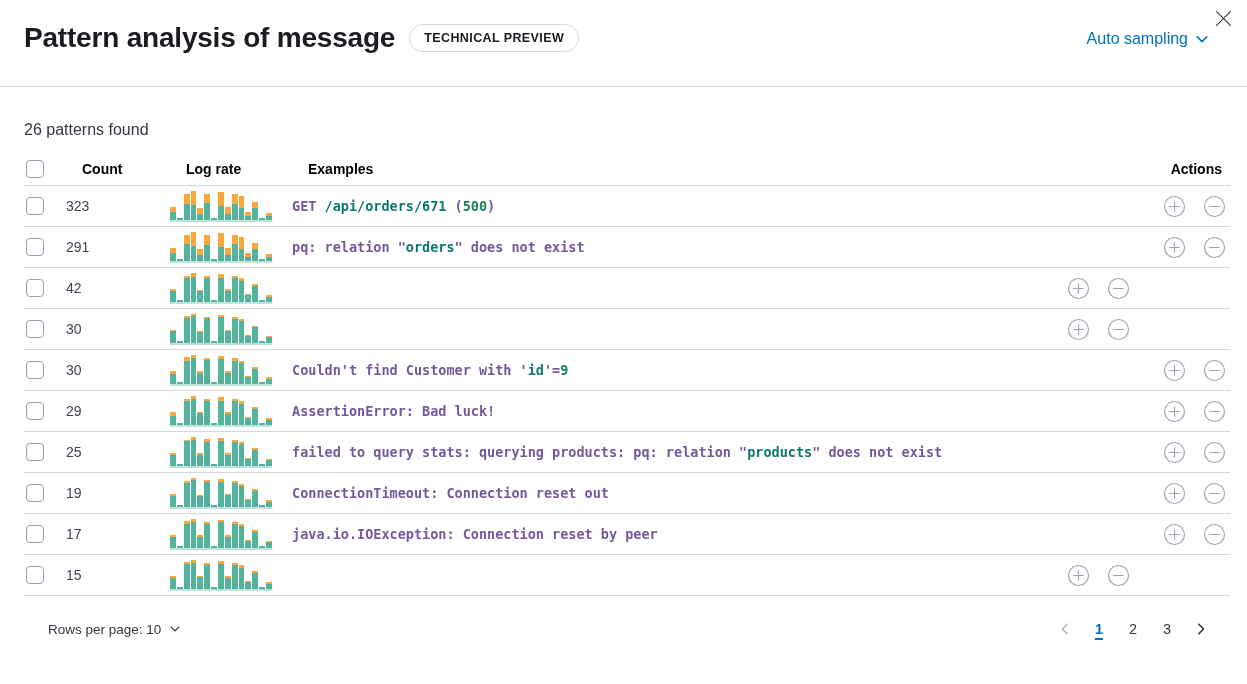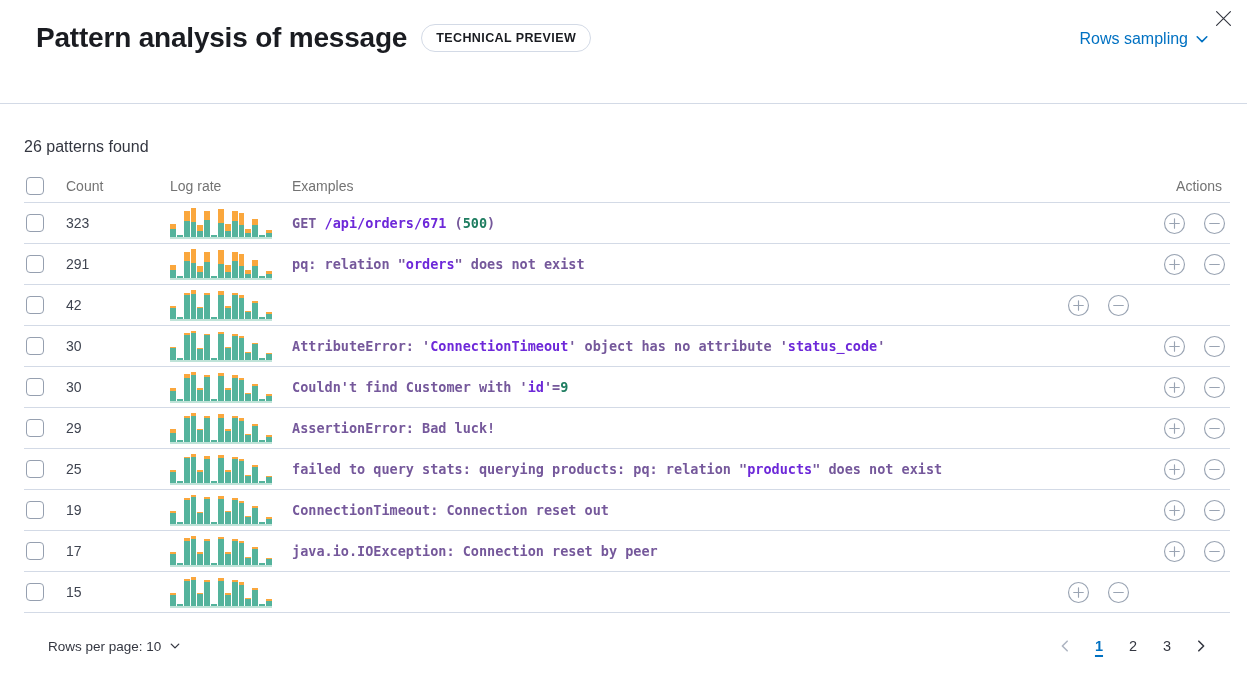--- a/index.html
+++ b/index.html
@@ -1,20 +1,20 @@
 <!DOCTYPE html>
 <html><head>
 <meta charset="utf-8">
 <style>
   * { margin: 0; padding: 0; box-sizing: border-box; }
   html, body { width: 1247px; height: 684px; background: #fff; overflow: hidden;
     font-family: "Liberation Sans", "DejaVu Sans", sans-serif; color: #343741; }
 
   
-  .flyout-header { position: relative; padding: 22px 24px 0 36px; height: 104px;
+  .flyout-header { position: relative; padding: 22px 24px 0 24px; height: 87px;
     border-bottom: 1px solid #d3dae6; }
   .title-row { display: flex; align-items: center; gap: 14px; }
   .page-title { font-size: 28px; font-weight: 700; color: #1a1c21; letter-spacing: -0.2px; }
   .badge { display: inline-flex; align-items: center; height: 28px; padding: 0 14px;
     border: 1px solid #d3dae6; border-radius: 15px; font-size: 12.5px; font-weight: 700;
     letter-spacing: 0.4px; color: #1a1c21; background: #fff; white-space: nowrap; }
   .sampling { position: absolute; right: 38px; top: 30px; display: inline-flex;
     align-items: center; gap: 7px; color: #0071c2; font-size: 16px; background: none;
     border: none; cursor: pointer; font-family: inherit; }
   .close-btn { position: absolute; right: 10px; top: 4px; width: 28px; height: 28px;
@@ -22,40 +22,40 @@
     justify-content: center; color: #343741; }
 
   
   .content { padding: 0 17px 0 24px; }
   .summary { font-size: 16px; color: #343741; padding: 34px 0 14px 0; }
 
   .ptable { width: 100%; }
   .trow { display: grid; grid-template-columns: 42px 104px 122px 1fr 96px;
     align-items: center; border-bottom: 1px solid #d3dae6; }
   .thead { height: 33px; }
-  .thead .th { font-size: 14px; font-weight: 400; color: #737373; }
+  .thead .th { font-size: 14px; font-weight: 700; color: #000000; margin-left: 16px; }
   .th-actions { text-align: right; padding-right: 8px; }
   .tbody-row { height: 41px; background: #fff; }
 
   .checkbox { width: 18px; height: 18px; border: 1px solid #96a0b0; border-radius: 4px;
     background: #fff; appearance: none; cursor: pointer; margin-left: 2px; display: block; }
 
   .cell-count { font-size: 14px; color: #3f4450; }
 
   .sparkline { display: flex; align-items: flex-end; height: 32px; width: 102px;
     border-bottom: 2px solid #bfe3d8; gap: 1px; }
   .bar { width: 6px; display: flex; flex-direction: column; justify-content: flex-end; }
   .seg { width: 100%; }
   .seg.orange { background: #faa73d; }
   .seg.green  { background: #54b39c; }
 
   .cell-example { font-family: "DejaVu Sans Mono", "Liberation Mono", monospace;
     font-size: 13.5px; font-weight: 600; white-space: nowrap; overflow: hidden; }
   .tok-p { color: #75589b; }
-  .tok-m { color: #6d28d9; text-align: center; }
+  .tok-m { color: #0f766e; text-align: center; }
   .tok-g { color: #1e7d60; }
 
   .cell-actions { display: flex; justify-content: flex-end; gap: 17px; padding-right: 4px; }
   .action-btn { width: 23px; height: 23px; background: none; border: none; padding: 0;
     cursor: pointer; display: flex; align-items: center; justify-content: center; }
 
   
   .tfooter { display: flex; justify-content: space-between; align-items: center;
     padding: 20px 17px 0 24px; }
   .rows-per-page { display: inline-flex; align-items: center; gap: 8px; font-size: 13.5px;
@@ -71,21 +71,21 @@
 </style>
 </head>
 <body>
 
 <div class="flyout-header">
   <div class="title-row">
     <h1 class="page-title">Pattern analysis of message</h1>
     <span class="badge">TECHNICAL PREVIEW</span>
   </div>
   <button class="sampling">
-    <span>Rows sampling</span>
+    <span>Auto sampling</span>
     <span style="display:flex;">
       <svg width="14" height="14" viewBox="0 0 16 16">
           <path d="M2.5 5.5 L8 11 L13.5 5.5" fill="none" stroke="#0071c2" stroke-width="1.8" stroke-linecap="round" stroke-linejoin="round"></path>
         </svg>
     </span>
   </button>
   <button class="close-btn">
     <svg width="17" height="17" viewBox="0 0 16 16">
         <path d="M1.5 1.5 L14.5 14.5 M14.5 1.5 L1.5 14.5" stroke="#343741" stroke-width="1.1" stroke-linecap="round"></path>
       </svg>
@@ -425,21 +425,20 @@
               <div class="bar">
                 <div class="seg orange" style="height: 0px;"></div>
                 <div class="seg green" style="height: 2px;"></div>
               </div>
               <div class="bar">
                 <div class="seg orange" style="height: 1px;"></div>
                 <div class="seg green" style="height: 6px;"></div>
               </div>
             </div>
     </div>
-    <div class="cell-example"><span class="tok-p">AttributeError: '</span><span class="tok-m">ConnectionTimeout</span><span class="tok-p">' object has no attribute '</span><span class="tok-m">status_code</span><span class="tok-p">'</span></div>
     <div class="cell-actions">
       <button class="action-btn">
         <svg width="23" height="23" viewBox="0 0 24 24">
                 <circle cx="12" cy="12" r="10.4" fill="none" stroke="#9aa4b3" stroke-width="1.2"></circle>
                 <path d="M7 12 H17 M12 7 V17" stroke="#9aa4b3" stroke-width="1.2" stroke-linecap="round"></path>
               </svg>
       </button>
       <button class="action-btn">
         <svg width="23" height="23" viewBox="0 0 24 24">
                 <circle cx="12" cy="12" r="10.4" fill="none" stroke="#9aa4b3" stroke-width="1.2"></circle>

